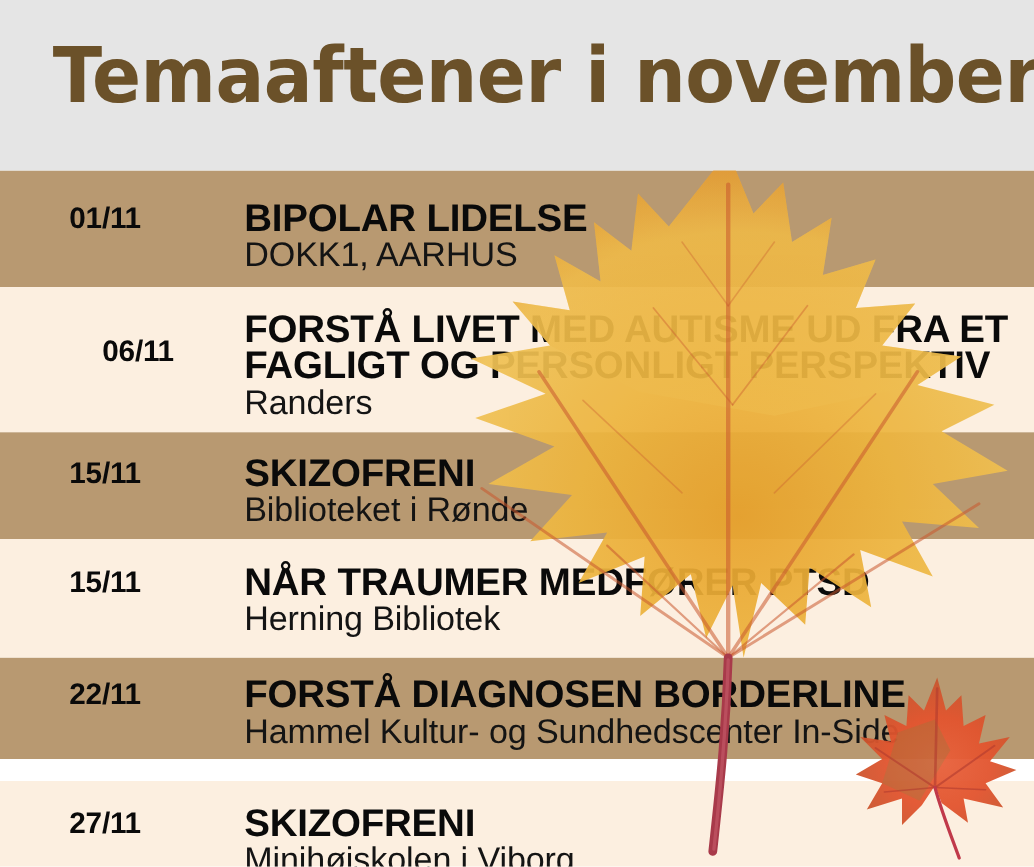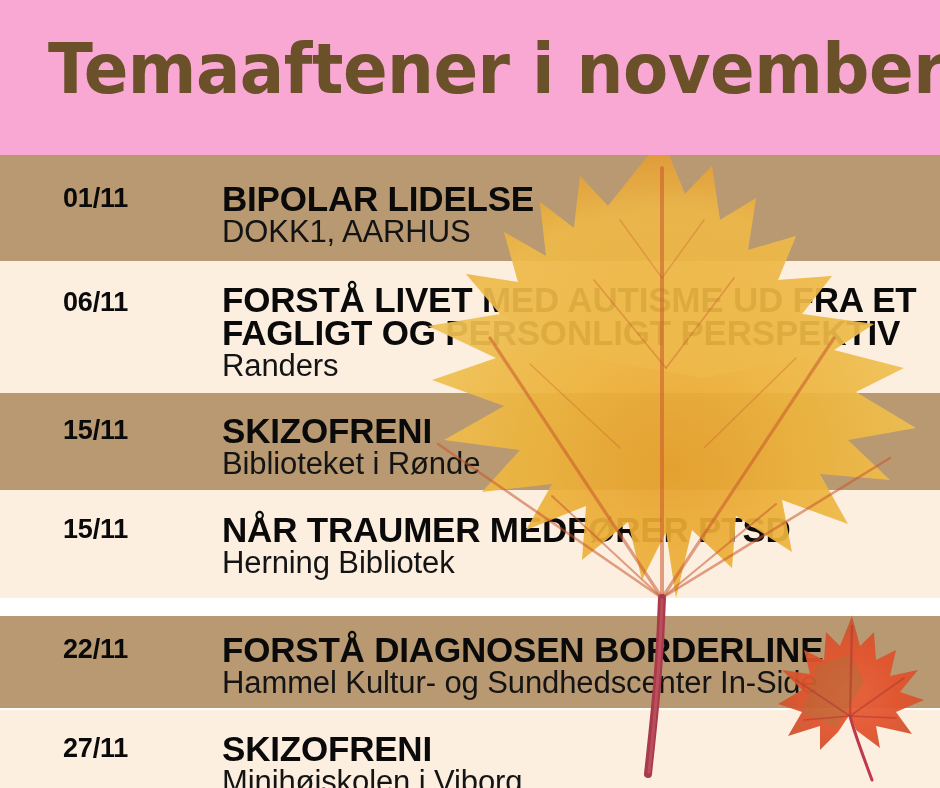--- a/index.html
+++ b/index.html
@@ -18,21 +18,21 @@
     background: #FFFFFF;
   }
 
   
   .header {
     position: absolute;
     left: 0;
     top: 0;
     width: 940px;
     height: 155px;
-    background: #f9a8d4;
+    background: #e5e5e5;
     z-index: 5;
   }
   .poster-title {
     position: absolute;
     left: 48px;
     top: 26px;
     font-family: "DejaVu Sans", sans-serif;
     font-weight: 700;
     font-size: 70px;
     line-height: 86px;
@@ -95,25 +95,25 @@
     letter-spacing: -0.1px;
     white-space: nowrap;
     margin-top: 2px;
   }
 
   
   .r1 { top: 0px;   height: 106px; }
   .r2 { top: 106px; height: 132px; }
   .r3 { top: 238px; height: 97px;  }
   .r4 { top: 335px; height: 108px; }
-  .r5 { top: 461px; height: 92px; padding-left: 16px;  }
+  .r5 { top: 443px; height: 92px; padding-left: 16px;  }
   .r6 { top: 535px; height: 98px; margin-top: 20px;  }
 
   .r1 .row-date, .r1 .row-body { top: 27px; }
-  .r2 .row-date { top: 25px; }
+  .r2 .row-date { top: 42px; margin-left: 30px; }
   .r2 .row-body { top: 22px; }
   .r3 .row-date, .r3 .row-body { top: 21px; }
   .r4 .row-date, .r4 .row-body { top: 23px; }
   .r5 .row-date, .r5 .row-body { top: 17px; }
   .r6 .row-date, .r6 .row-body { top: 22px; }
 
   
   .leaf-big {
     position: absolute;
     left: 404px;

